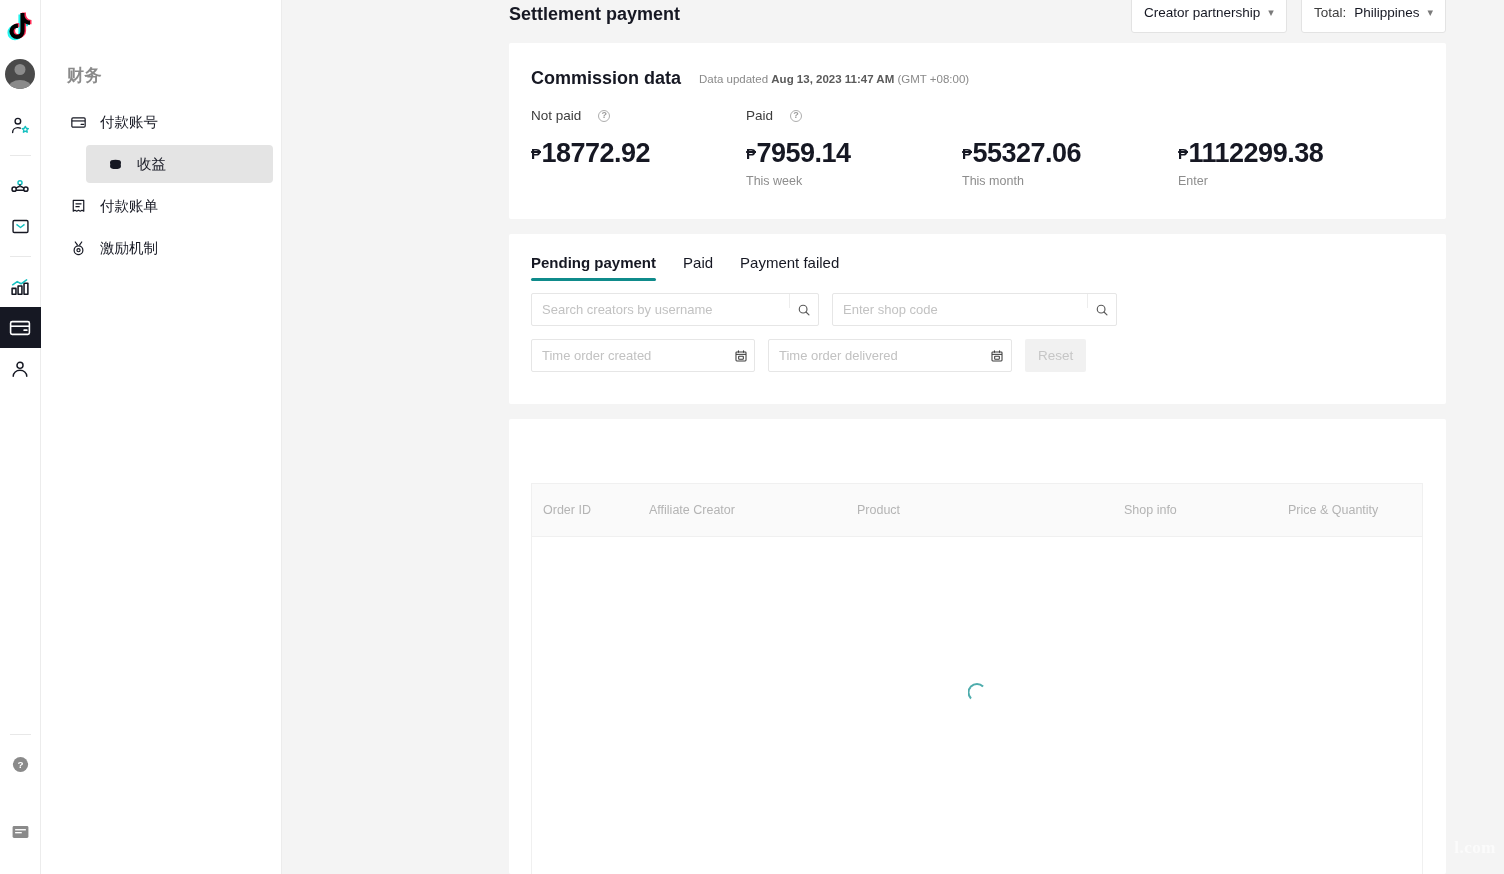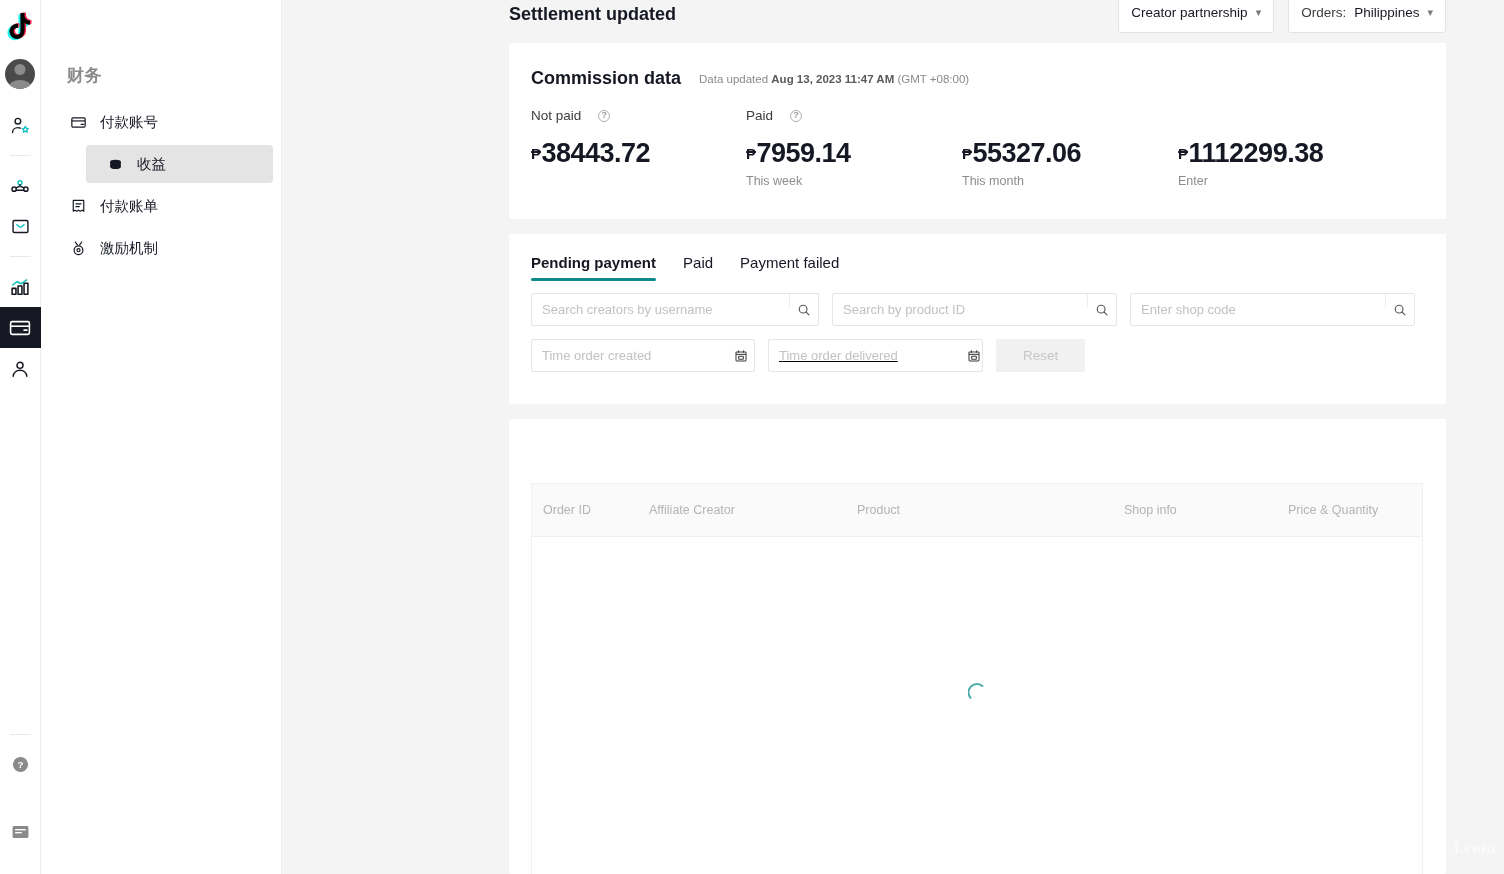--- a/index.html
+++ b/index.html
@@ -112,23 +112,23 @@
     border: 0; outline: 0; flex: 1; height: 100%; padding: 0 10px;
     font-size: 13px; color: #161823; font-family: inherit; background: transparent;
   }
   .fld input::placeholder { color: #c2c2c2; }
   .fld .divider { width: 1px; height: 14px; background: #ededed; }
   .fld .act { width: 28px; display: flex; align-items: center; justify-content: center; color: #606060; cursor: pointer; }
   .w-search1 { width: 288px; }
   .w-search2 { width: 285px; }
   .w-search3 { width: 285px; }
   .w-date1   { width: 224px; }
-  .w-date2   { width: 215px; text-decoration: underline; }
+  .w-date2   { width: 244px; }
   .btn-reset {
-    height: 33px; min-width: 61px; padding: 0 27px; border: 0; border-radius: 2px;
+    height: 33px; min-width: 61px; padding: 0 13px; border: 0; border-radius: 2px;
     background: #f1f1f1; color: #c6c6c6; font-size: 13.5px; font-family: inherit;
     cursor: pointer;
   }
 
   
   .export-wrap { padding: 19px 0 0 22px; }
   .btn-export {
     display: inline-flex; align-items: center; gap: 8px;
     height: 33px; padding: 0 14px; border: 0; border-radius: 2px;
     background: #f1f1f1; color: #161823; font-size: 14px; font-weight: 700;
@@ -318,29 +318,29 @@
             <path d="M7.4 2.8 10.4 7M16.6 2.8 13.6 7"></path>
             <circle cx="12" cy="14.4" r="6.2"></circle>
             <circle cx="12" cy="14.4" r="2.2"></circle>
           </svg>
         </span>
         <span class="nav-lbl">激励机制</span>
       </div>
     </div>
   </div>
 
-  <div class="page-title">Settlement updated</div>
+  <div class="page-title">Settlement payment</div>
 
   <div class="hdr-controls">
     <div class="hdr-select">
       <span>Creator partnership</span>
       <span class="caret">▾</span>
     </div>
     <div class="hdr-select">
-      <span class="lbl-muted">Orders:</span>
+      <span class="lbl-muted">Total:</span>
       <span>Philippines</span>
       <span class="caret">▾</span>
     </div>
   </div>
 
   <div class="card" id="card-commission">
     <div class="comm-head">
       <div class="comm-title">Commission data</div>
       <div class="comm-sub">
         <span>Data updated</span>
@@ -349,21 +349,21 @@
       </div>
     </div>
 
     <div class="metrics">
       <div class="m-col c1">
         <div class="m-label">
           <span>Not paid</span>
           <span class="qmark">?</span>
         </div>
         <div class="m-value solo">
-          <span class="cur">₱</span><span>38443.72</span>
+          <span class="cur">₱</span><span>18772.92</span>
         </div>
       </div>
 
       <div class="m-col c2">
         <div class="m-label">
           <span>Paid</span>
           <span class="qmark">?</span>
         </div>
         <div class="m-value">
           <span class="cur">₱</span><span>7959.14</span>
@@ -402,30 +402,20 @@
           <input value="" placeholder="Search creators by username" style="">
           <span class="divider"></span>
           <span class="act">
             <svg width="14" height="14" viewBox="0 0 24 24" fill="none" stroke="#595959" stroke-width="2" stroke-linecap="round">
               <circle cx="10.5" cy="10.5" r="6.6"></circle>
                 <path d="M15.4 15.4 20.5 20.5"></path>
             </svg>
           </span>
         </div>
 
-        <div class="fld w-search2">
-          <input value="" placeholder="Search by product ID" style="">
-          <span class="divider"></span>
-          <span class="act">
-            <svg width="14" height="14" viewBox="0 0 24 24" fill="none" stroke="#595959" stroke-width="2" stroke-linecap="round">
-              <circle cx="10.5" cy="10.5" r="6.6"></circle>
-                <path d="M15.4 15.4 20.5 20.5"></path>
-            </svg>
-          </span>
-        </div>
 
         <div class="fld w-search3">
           <input value="" placeholder="Enter shop code" style="">
           <span class="divider"></span>
           <span class="act">
             <svg width="14" height="14" viewBox="0 0 24 24" fill="none" stroke="#595959" stroke-width="2" stroke-linecap="round">
               <circle cx="10.5" cy="10.5" r="6.6"></circle>
                 <path d="M15.4 15.4 20.5 20.5"></path>
             </svg>
           </span>

